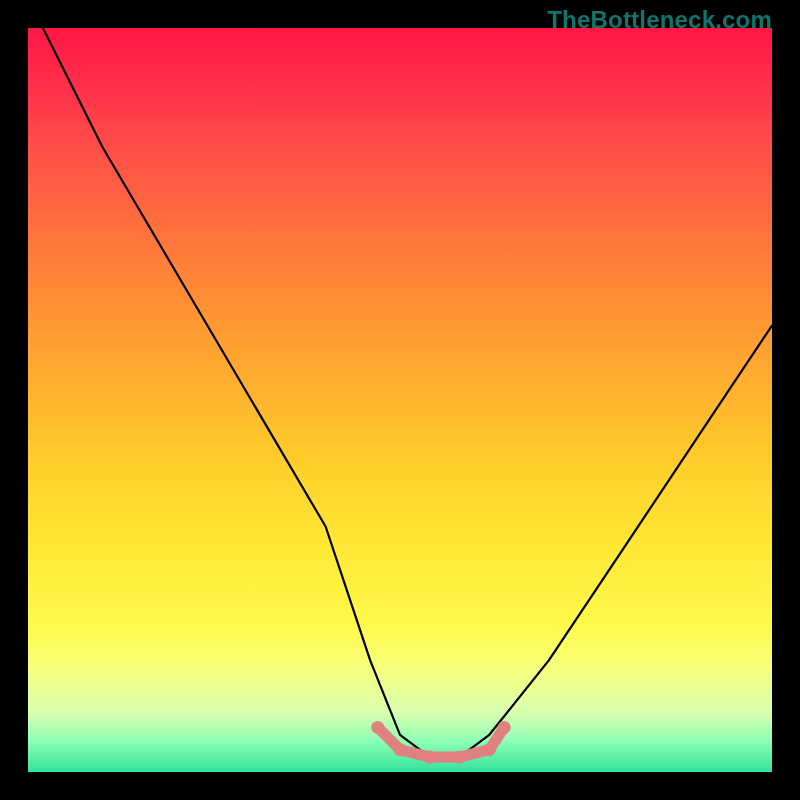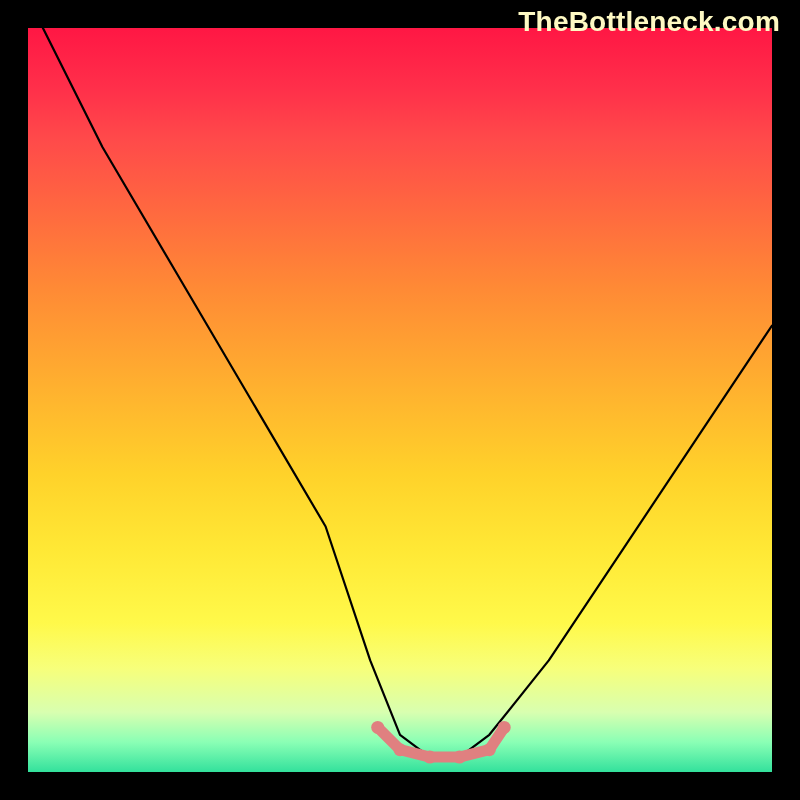--- a/index.html
+++ b/index.html
@@ -32,25 +32,25 @@
       #fff94a 80%,
       #f7ff7a 86%,
       #d8ffb0 92%,
       #8affb5 96%,
       #33e19c 100%
     );
   }
   .watermark {
     position: absolute;
     top: 6px;
-    right: 20px;
+    right: 28px;
     font-family: Arial, Helvetica, sans-serif;
-    font-size: 28px;
+    font-size: 24px;
     font-weight: 600;
-    color: #fef9c3;
+    color: #0f766e;
     letter-spacing: 0.2px;
   }
   svg.curve {
     position: absolute;
     inset: 0;
     width: 100%;
     height: 100%;
   }
 </style>
 </head>

